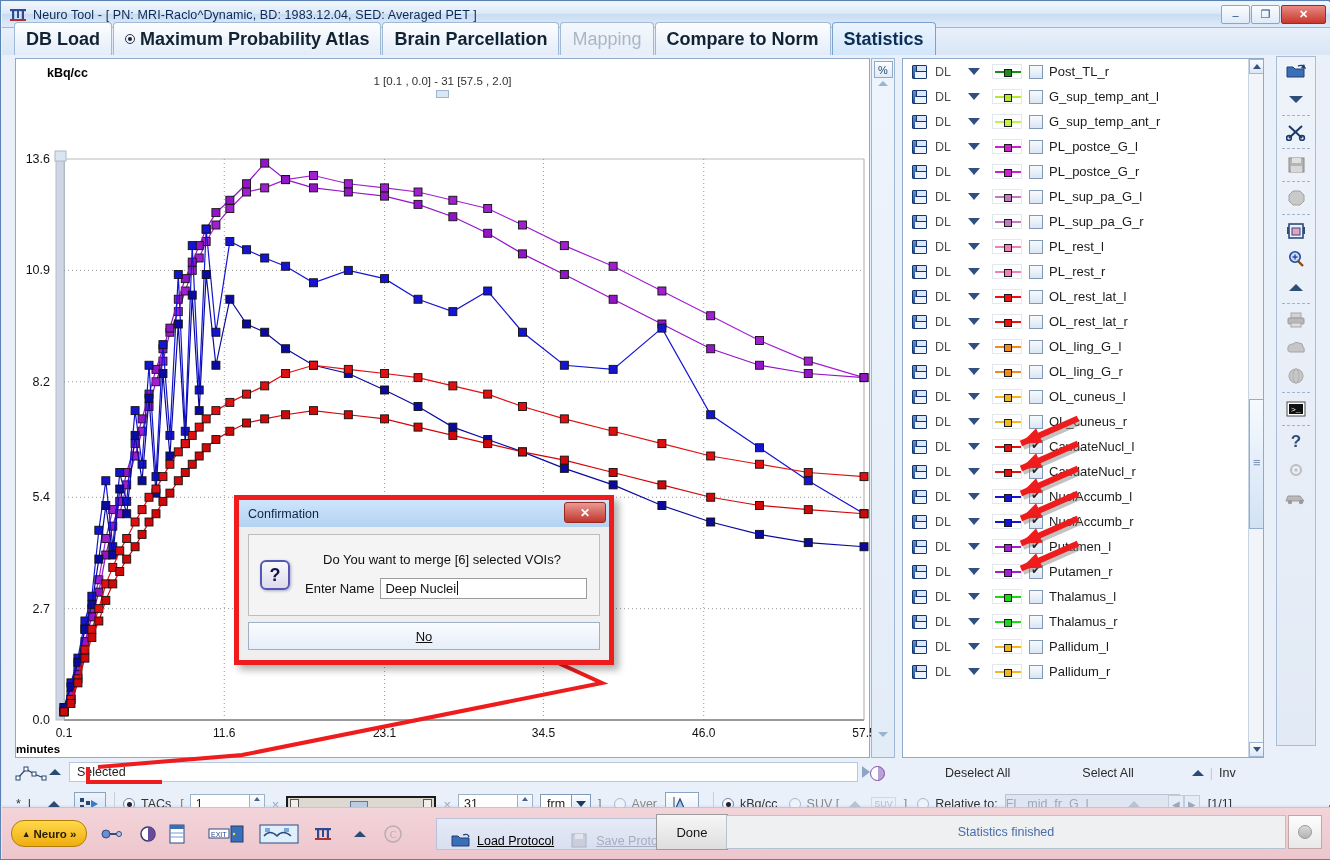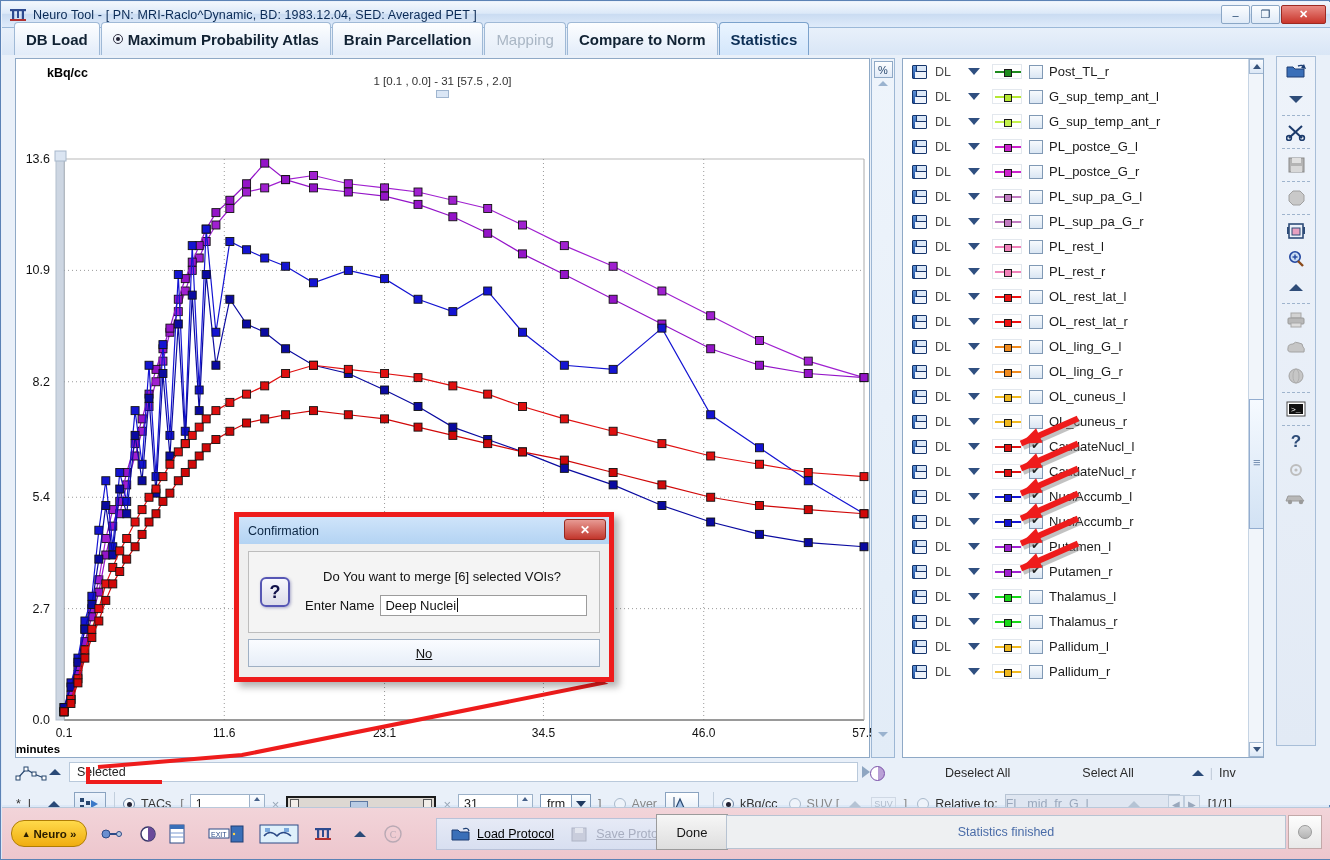--- a/index.html
+++ b/index.html
@@ -48,21 +48,21 @@
   #tabstrip {
     position: absolute; left: 1px; top: 27px; width: 1328px; height: 27px;
     background: linear-gradient(#e8f0fa, #d9e6f6);
     display: flex; align-items: flex-end; padding-left: 12px; gap: 1px;
   }
   .tab {
     height: 22px; padding: 16px 11px; display: flex; align-items: center; gap: 5px;
     background: linear-gradient(#fdfeff, #e2ecf9);
     border: 1px solid #9fb9d6; border-bottom: none;
     border-radius: 4px 4px 0 0;
-    font-size: 15px; color: #123; font-weight: bold; white-space: nowrap;
+    font-size: 18px; color: #123; font-weight: bold; white-space: nowrap;
   }
   .tab.disabled { color: #a9b6c4; font-weight: normal; background: linear-gradient(#f4f8fd,#e6eef8); }
   .tab.active {
     background: linear-gradient(#eaf4ff, #d3e6fb);
     color: #0b2e55; border-color: #7ba2cc; height: 24px;
   }
   .radio-dot {
     width: 10px; height: 10px; border-radius: 50%; border: 1.5px solid #334;
     display: inline-block; position: relative; flex: none;
   }
@@ -330,21 +330,21 @@
     display: flex; align-items: center; justify-content: center; gap: 3px;
     font-size: 11.5px; color: #2a1d00; font-weight: bold;
   }
   .sb-icon {
     position: absolute; top: 14px; width: 26px; height: 24px;
     display: flex; align-items: center; justify-content: center; font-size: 15px; color: #2e4b76;
   }
   #protoGroup {
     position: absolute; left: 434px; top: 10px; width: 268px; height: 32px;
     background: linear-gradient(#e6eaf6,#d8dff0); border: 1px solid #b9c2d8;
-    display: flex; align-items: center; gap: 16px; padding-left: 14px;
+    display: flex; align-items: flex-end; gap: 16px; padding-left: 14px;
     font-size: 12.5px;
   }
   #doneBtn {
     position: absolute; left: 655px; top: 812px; width: 72px; height: 36px;
     background: linear-gradient(#f6f6f6,#dedede); border: 1px solid #9b9b9b;
     display: flex; align-items: center; justify-content: center;
     font-size: 13px; color: #161616;
   }
   #statusMsg {
     position: absolute; left: 724px; top: 813px; width: 560px; height: 34px;
@@ -353,21 +353,21 @@
     font-size: 12.5px; color: #4a6ca8;
   }
   #statusKnob {
     position: absolute; right: 8px; top: 813px; width: 34px; height: 34px;
     background: linear-gradient(#fdfdfd,#e8e8e8); border: 1px solid #c2a9a9;
     display: flex; align-items: center; justify-content: center;
   }
   #statusKnob .k { width: 14px; height: 14px; border-radius: 50%; background: linear-gradient(#d8d8d8,#b4b4b4); border: 1px solid #9a9a9a; }
 
   
-  #dlgWrap { position: absolute; left: 232px; top: 457px; width: 380px; height: 170px; }
+  #dlgWrap { position: absolute; left: 232px; top: 440px; width: 380px; height: 170px; }
   #dlgRedBorder {
     position: absolute; left: 0; top: 0; width: 380px; height: 170px;
     border: 5px solid #ee1c1c; background: #efefef;
     box-shadow: 5px 5px 7px rgba(0,0,0,.3);
   }
   #dlgTitle {
     position: absolute; left: 5px; top: 5px; width: 370px; height: 27px;
     background: linear-gradient(#cfe4fa,#b3d3f3);
     display: flex; align-items: center; padding-left: 9px;
     font-size: 12.5px; color: #0c2744;

